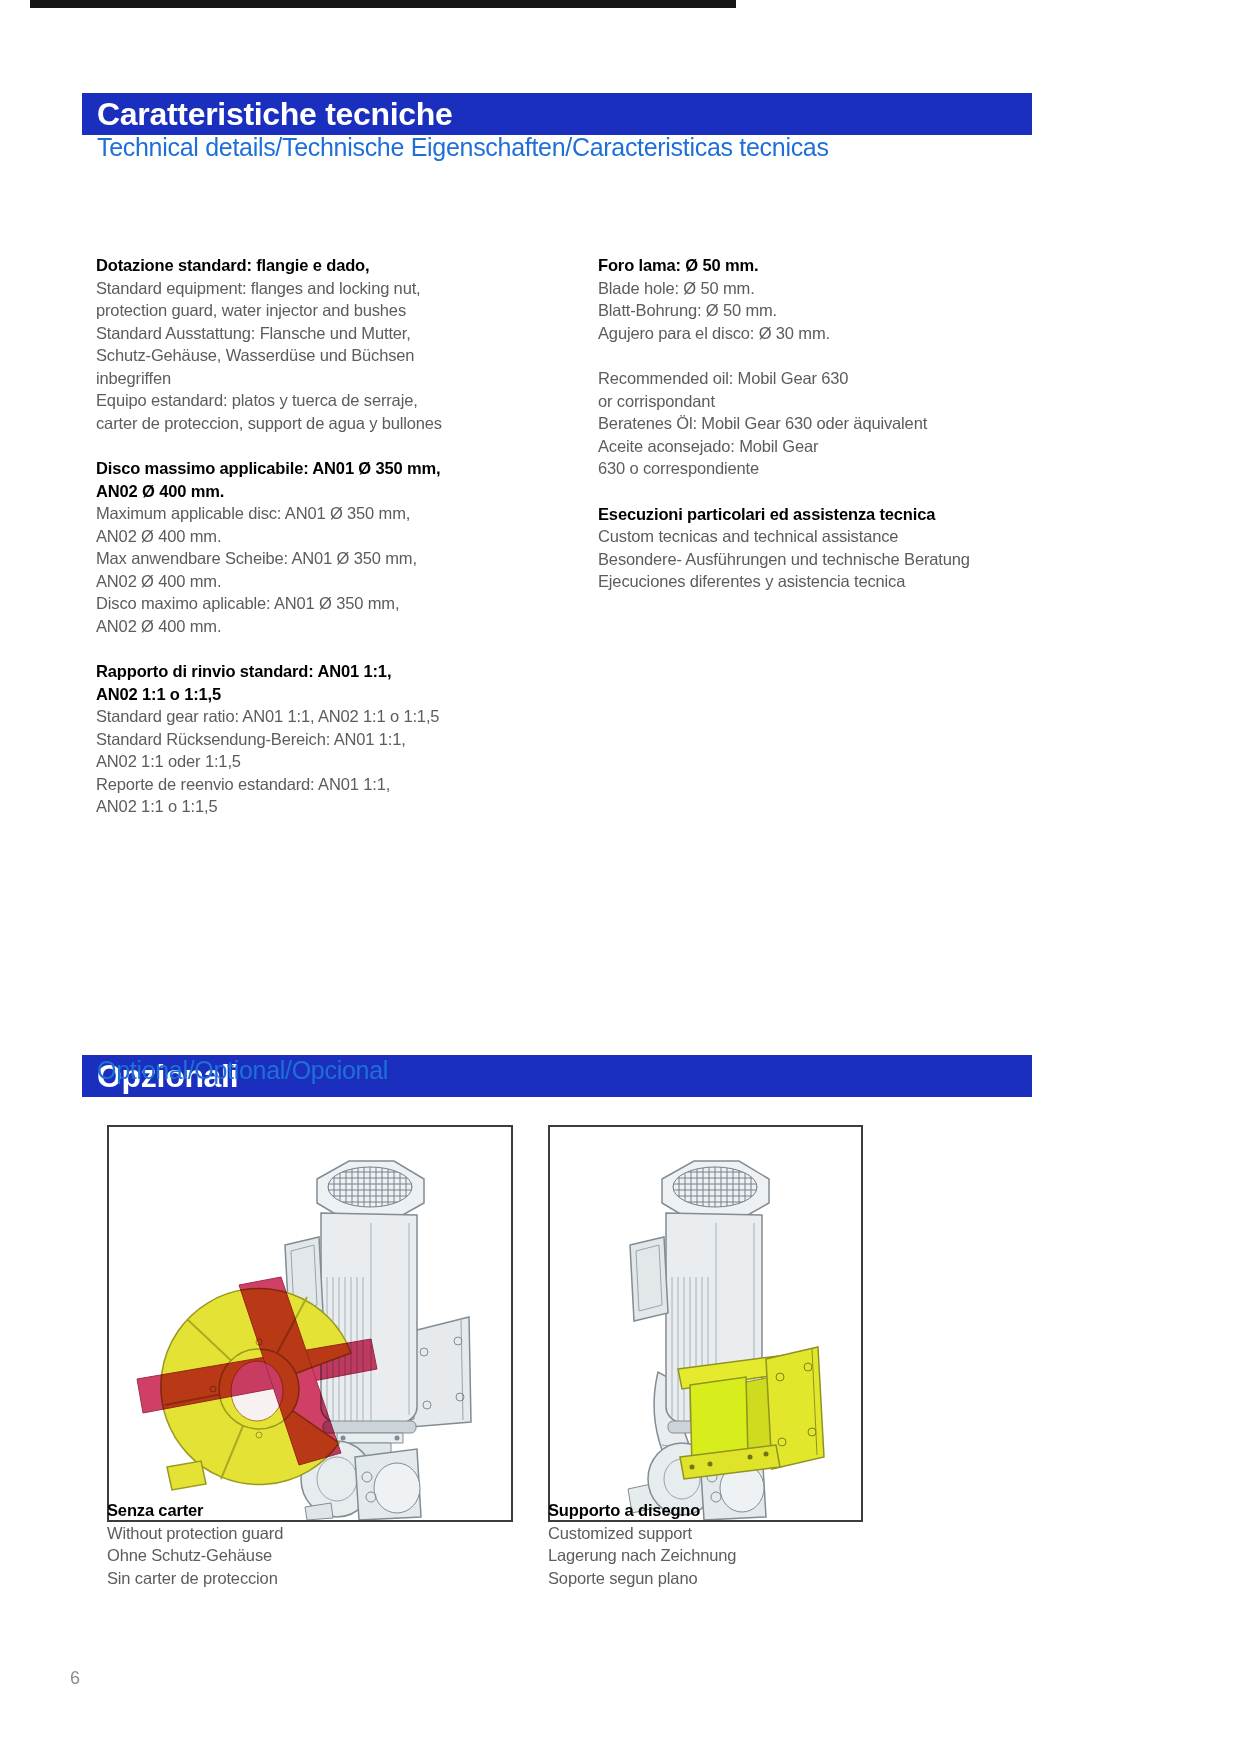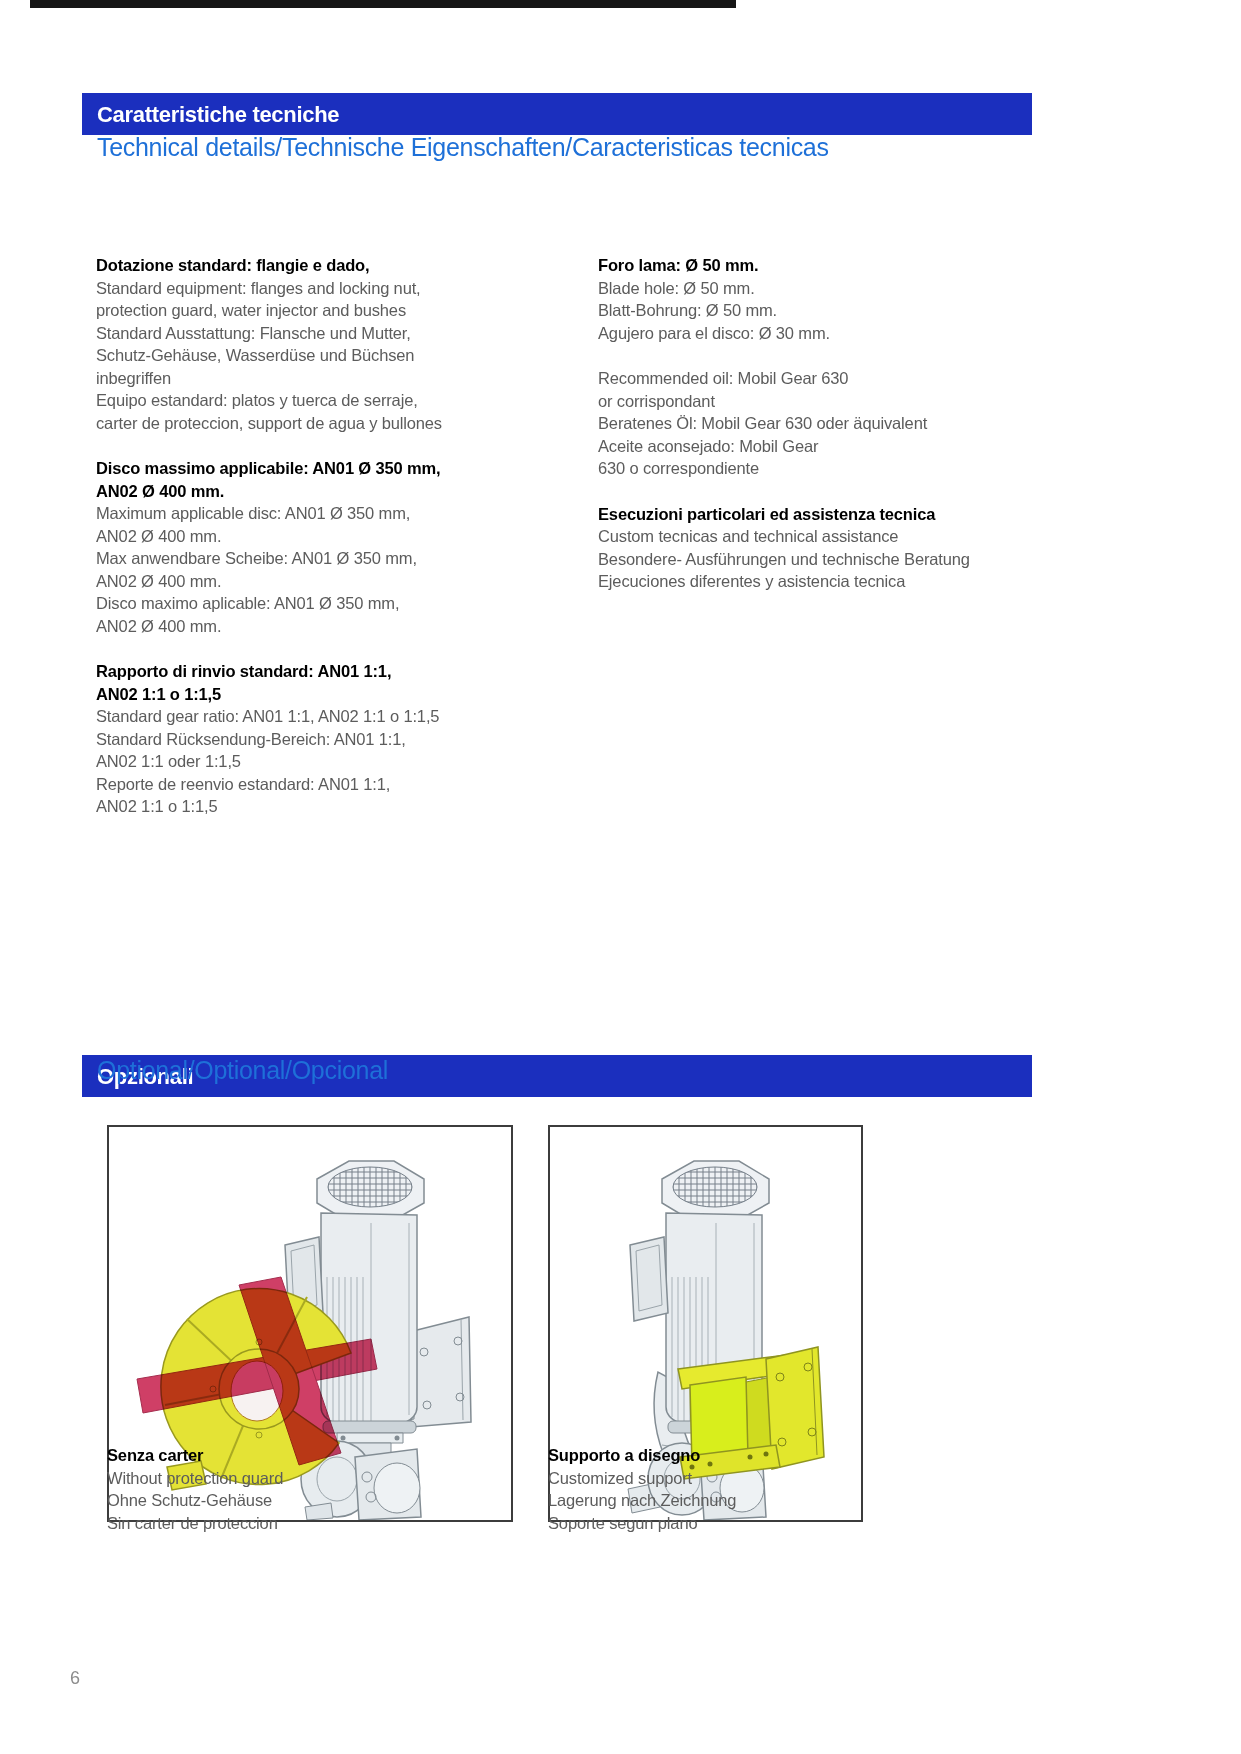--- a/index.html
+++ b/index.html
@@ -3,21 +3,21 @@
 <meta charset="utf-8">
 <style>
   html,body{margin:0;padding:0;background:#ffffff;}
   .page{
     position:relative;width:1241px;height:1754px;background:#ffffff;
     font-family:"Liberation Sans",sans-serif;overflow:hidden;
   }
   .top-strip{position:absolute;left:30px;top:0;width:706px;height:8px;background:#161616;}
   .bar{
     position:absolute;left:82px;width:950px;height:42px;background:#1b2fbe;
-    color:#ffffff;font-weight:bold;font-size:22px;line-height:43px;
+    color:#ffffff;font-weight:bold;font-size:32px;line-height:43px;
     padding-left:15px;box-sizing:border-box;letter-spacing:-0.3px;
   }
   .bar-1{top:93px;}
   .bar-2{top:1055px;}
   .subtitle{
     position:absolute;left:97px;color:#1e70d8;font-size:25px;
     letter-spacing:-0.3px;white-space:nowrap;
   }
   .subtitle-1{top:133px;text-align:center;}
   .subtitle-2{top:1056px;}
@@ -30,21 +30,21 @@
   .block{margin-bottom:23px;}
   .hl{font-weight:bold;color:#000000;white-space:nowrap;}
   .bl{color:#5c5c5c;white-space:nowrap;}
   figure.fig{
     position:absolute;top:1125px;margin:0;border:2px solid #3c3c3c;
     background:#ffffff;box-sizing:border-box;
   }
   .fig-1{left:107px;width:406px;height:397px;}
   .fig-2{left:548px;width:315px;height:397px;}
   .fig svg{display:block;width:100%;height:100%;}
-  .caption{position:absolute;top:1444px;font-size:16.5px;line-height:22.5px;letter-spacing:-0.15px;}
+  .caption{position:absolute;top:1499px;font-size:16.5px;line-height:22.5px;letter-spacing:-0.15px;}
   .caption-1{left:107px;}
   .caption-2{left:548px;}
   .page-number{position:absolute;left:70px;top:1668px;font-size:18px;color:#8c8c8c;}
 </style>
 </head>
 <body>
 
 <div class="page">
 
   <div class="top-strip"></div>

